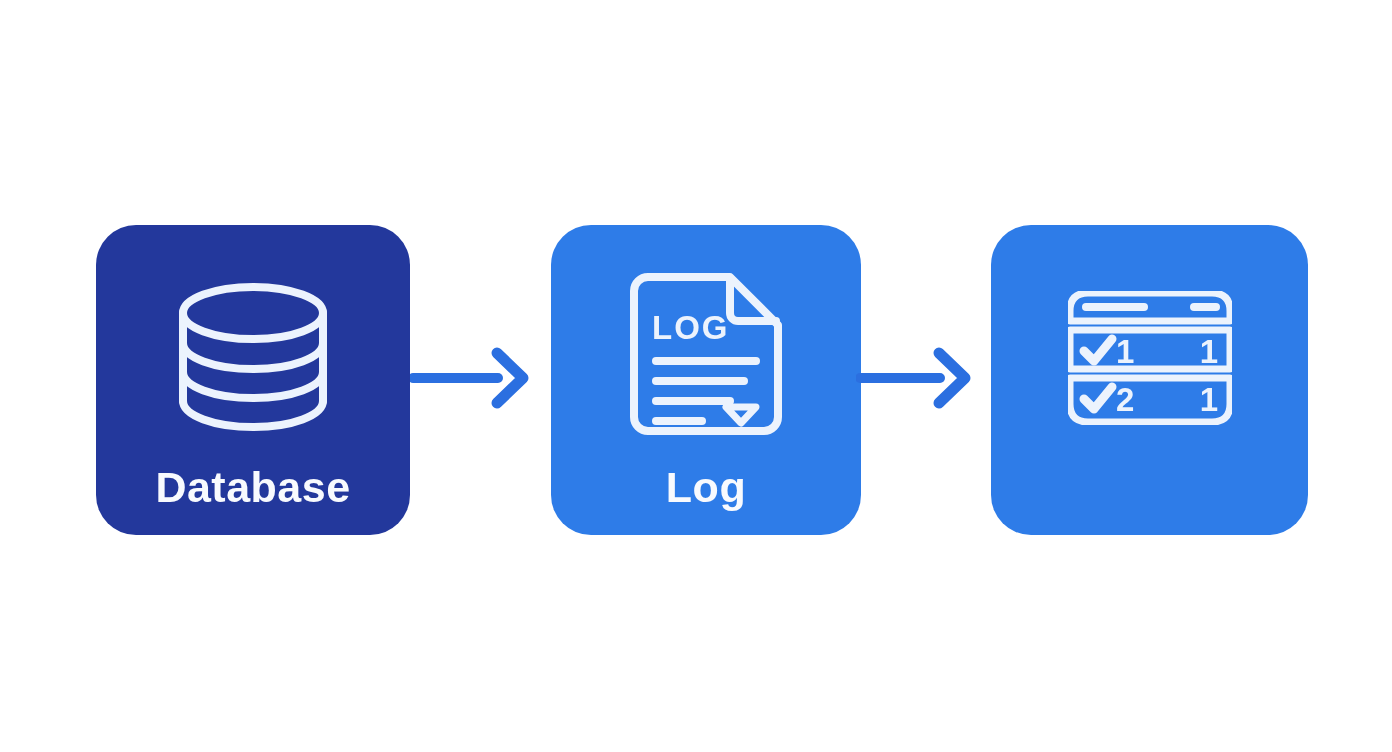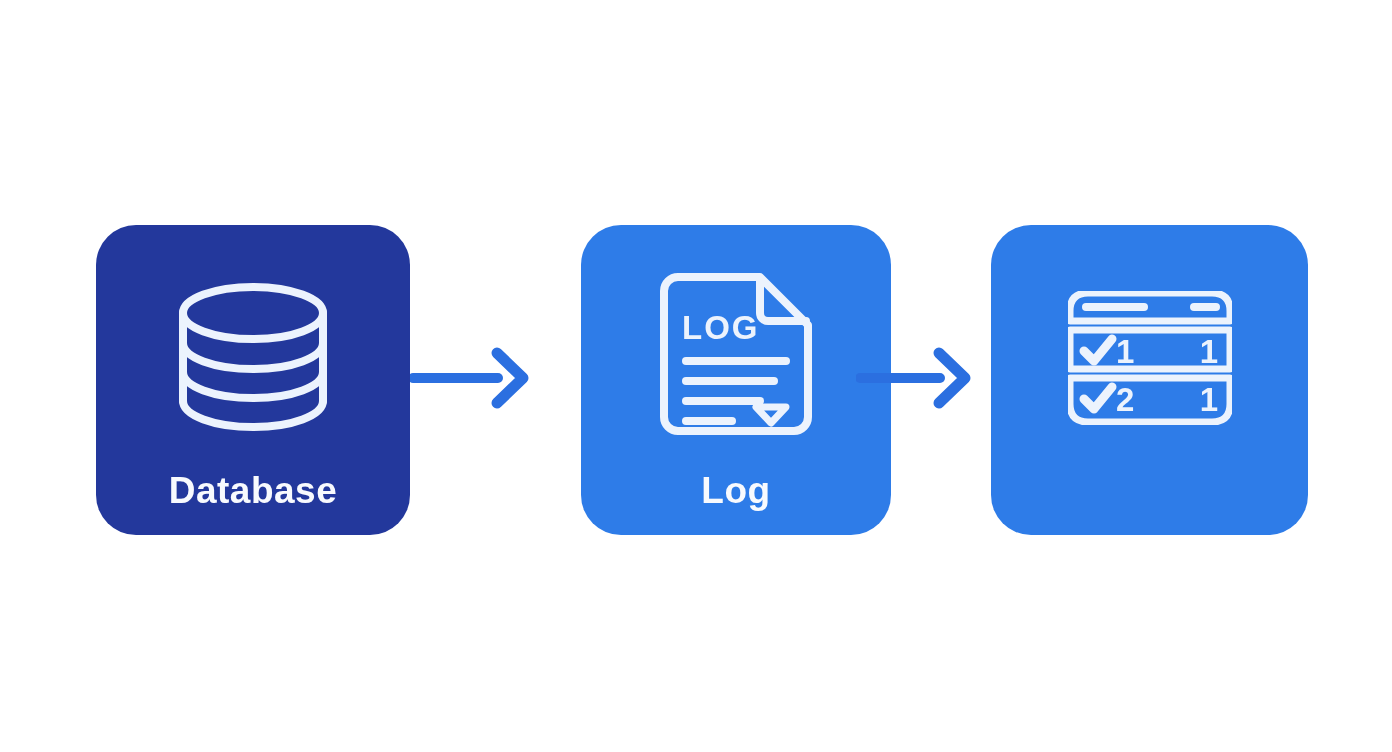--- a/index.html
+++ b/index.html
@@ -14,33 +14,33 @@
   *{margin:0;padding:0;box-sizing:border-box;}
   html,body{width:1392px;height:752px;background:var(--background);overflow:hidden;}
   .canvas{
     position:relative;width:1392px;height:752px;background:var(--background);
     font-family:"Liberation Sans","DejaVu Sans",sans-serif;
   }
   .node{
     position:absolute;top:225px;height:310px;border-radius:40px;
   }
   .node-database{left:96px;width:314px;background:var(--database-box);}
-  .node-log{left:551px;width:310px;background:var(--log-box);margin-left:30px;}
+  .node-log{left:551px;width:310px;background:var(--log-box);}
   .node-changes{left:991px;width:317px;background:var(--changes-box);}
   .node-icon{
     position:absolute;left:50%;transform:translateX(-50%);
     display:block;
   }
   .icon-database{top:56px;}
   .icon-log{top:44px;}
   .icon-changes{top:66px;}
   .node-label{
     position:absolute;left:0;right:0;bottom:26px;
     text-align:center;color:var(--label-text);
-    font-size:37px;font-weight:bold;letter-spacing:0.5px;
+    font-size:43px;font-weight:bold;letter-spacing:0.5px;
     line-height:1;
   }
   .arrow{position:absolute;top:345px;}
   .arrow-1{left:410px;}
   .arrow-2{left:856px;}
   .svg-text{
     font-family:"Liberation Sans","DejaVu Sans",sans-serif;
     font-weight:bold;fill:var(--icon-stroke);
   }
 </style>

